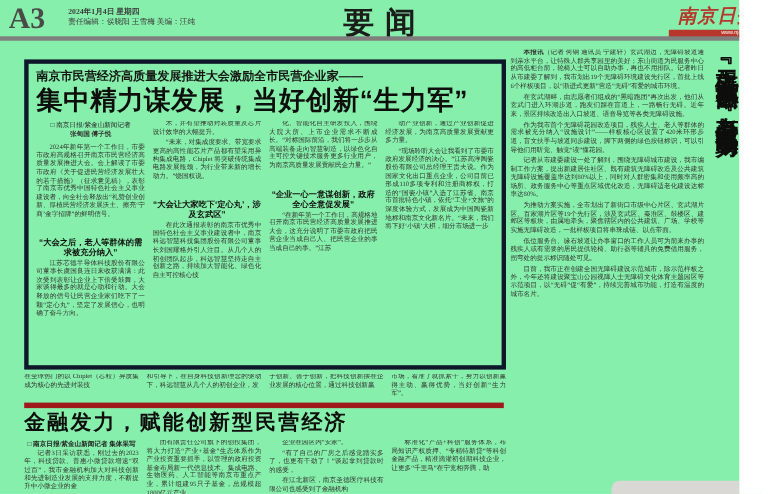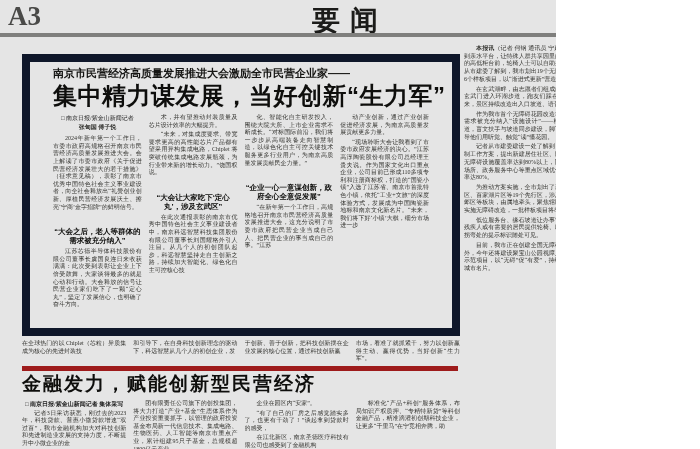--- a/index.html
+++ b/index.html
@@ -1,43 +1,43 @@
 <!DOCTYPE html>
 <html><head>
 <meta charset="utf-8">
 <style>
   html,body{margin:0;padding:0;}
   .page{
-    position:relative; width:556px; height:449px; overflow:hidden;
-    background:#e5e5e5; color:#2a2a28;
+    position:relative; width:672px; height:449px; overflow:hidden;
+    background:#86efac; color:#2a2a28;
     font-family:"Liberation Serif","DejaVu Serif",serif;
   }
   
   .hdr{position:absolute;left:0;top:0;width:700px;height:33px;}
   .pagenum{position:absolute;left:8px;top:1px;font-size:27px;font-weight:bold;color:#4a4a48;
     font-family:"Liberation Serif","DejaVu Serif",serif;}
   .dateblock{position:absolute;left:62px;top:7px;font-size:7px;line-height:9px;color:#3c3c3a;}
   .dateblock .d1{font-weight:bold;}
   .section-title{position:absolute;left:0;right:0;top:2px;text-align:center;
     font-size:28px;font-weight:bold;letter-spacing:10px;color:#1c1c1a;}
   .masthead-wrap{position:absolute;right:12px;top:3px;width:80px;text-align:right;}
   .masthead{font-size:17px;font-weight:bold;font-style:italic;color:#b8372c;
     letter-spacing:1px;transform:rotate(-1deg);}
   .masthead-url{margin-top:1px;background:#b8372c;color:#fff;font-size:5px;line-height:7px;
     font-family:"Liberation Sans","DejaVu Sans",sans-serif;border-radius:1px;}
   .header-rule{position:absolute;left:0;top:33px;width:700px;height:4px;background:#7f7f7d;}
 
   
   .main-wrap{position:absolute;left:22px;top:54px;width:438px;}
-  .red-box{box-sizing:border-box;width:438px;height:282px;border:8px solid #0f172a;
-    padding:4px 23px 2px;overflow:hidden;background:transparent;}
+  .red-box{box-sizing:border-box;width:438px;height:282px;border:4px solid #0f172a;
+    padding:4px 7px 2px;overflow:hidden;background:transparent;}
   .kicker{font-size:11px;font-weight:bold;color:#151513;
     font-family:"Liberation Sans","DejaVu Sans",sans-serif;}
   .headline{margin:2px 0 5px;font-size:24px;line-height:26px;font-weight:900;color:#0e0e0c;
-    font-family:"Liberation Sans","DejaVu Sans",sans-serif;white-space:nowrap;letter-spacing:0.5px;text-align:center;}
+    font-family:"Liberation Sans","DejaVu Sans",sans-serif;white-space:nowrap;letter-spacing:0.5px;}
   .cols{display:flex;gap:7px;}
   .col{flex:1 1 0;overflow:hidden;font-size:6px;line-height:7.6px;text-align:justify;color:#33332f;}
   .red-box .cols{height:216px;}
   .col p{margin:0 0 2px;text-indent:2em;}
   .col p.byline{text-indent:0;text-align:center;margin:1px 0;color:#222;}
   .col p.bnames{text-indent:0;text-align:center;font-weight:bold;margin:0 0 4px;}
   .col h4{margin:16px 0 3px;font-size:7.5px;line-height:9px;text-align:center;color:#0f0f0d;
     font-family:"Liberation Sans","DejaVu Sans",sans-serif;}
   .cont-row{margin-top:4px;height:23px;}
   
@@ -63,20 +63,24 @@
   .gray-box{position:absolute;left:556px;top:437px;width:150px;height:16px;
     background:#d9d8d4;border-radius:7px 7px 0 0;}
 </style>
 </head>
 <body>
 
 <div class="page">
 
   <div class="hdr">
     <div class="pagenum">A3</div>
+    <div class="dateblock">
+      <div class="d1">2024年1月4日 星期四</div>
+      <div class="d2">责任编辑：侯晓阳 王雪梅 美编：汪纯</div>
+    </div>
     <div class="section-title">要闻</div>
     <div class="masthead-wrap">
       <div class="masthead">南京日报</div>
       <div class="masthead-url">www.njdaily.cn</div>
     </div>
   </div>
   <div class="header-rule"></div>
 
   <div class="main-wrap">
     <div class="red-box">

